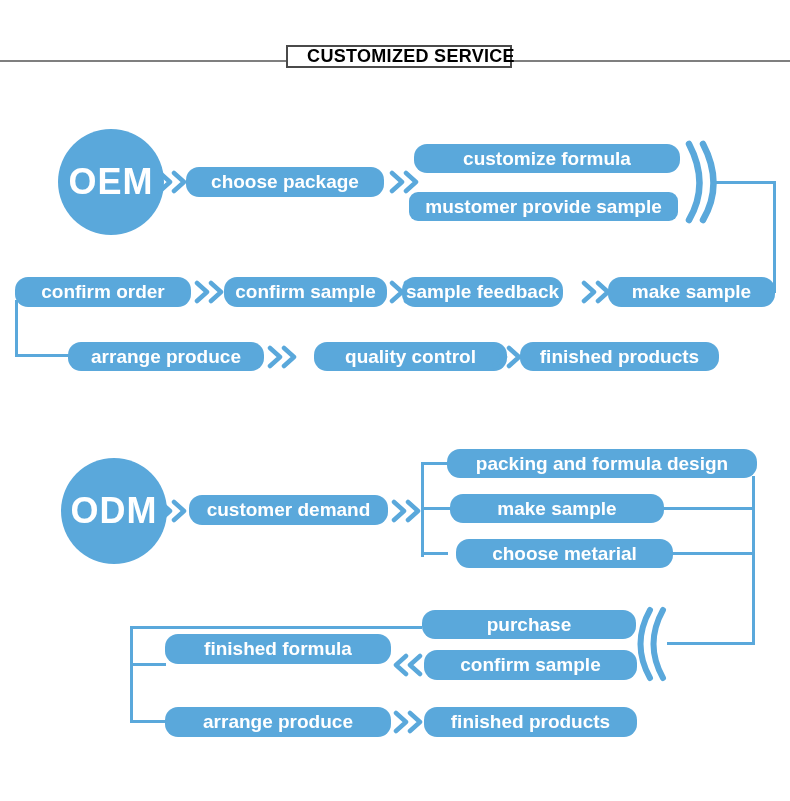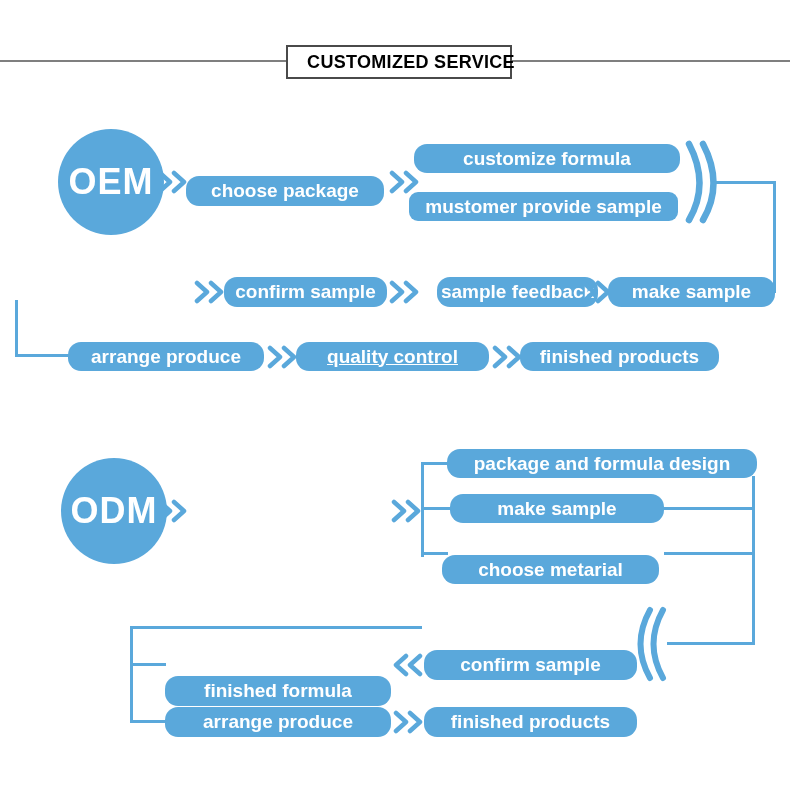--- a/index.html
+++ b/index.html
@@ -9,21 +9,21 @@
     --title-text:#000000;
     --title-rule:#7f7f7f;
     --bg:#ffffff;
   }
   *{margin:0;padding:0;box-sizing:border-box;}
   body{background:#fff;font-family:"Liberation Sans",sans-serif;}
   .canvas{position:relative;width:790px;height:801px;background:var(--bg);overflow:hidden;}
 
   
   .title-rule{position:absolute;background:var(--title-rule);height:2px;}
-  .title-box{position:absolute;left:286px;top:45px;width:226px;height:34px;
+  .title-box{position:absolute;left:286px;top:45px;width:226px;height:23px;
     background:#fff;border:2px solid var(--title-border);z-index:2;
     display:flex;align-items:center;justify-content:center;
     font-size:18px;font-weight:bold;color:var(--title-text);letter-spacing:.3px;white-space:nowrap;padding-left:24px;}
 
   
   .circle{position:absolute;width:106px;height:106px;border-radius:50%;
     background:var(--accent);color:var(--text-on-accent);
     display:flex;align-items:center;justify-content:center;
     font-size:36px;font-weight:bold;letter-spacing:1px;}
 
@@ -49,118 +49,121 @@
   <div class="title-box">CUSTOMIZED SERVICE</div>
 
   <div class="circle" style="left:58px;top:129px;">OEM</div>
 
   <div class="chev" style="left:157px;top:170px;">
     <svg width="30" height="24" viewBox="0 0 30 24">
         <path d="M3,3 L13,12 L3,21 M17,3 L27,12 L17,21" fill="none" stroke="currentColor" stroke-width="4.5" stroke-linecap="round" stroke-linejoin="round"></path>
       </svg>
   </div>
 
-  <div class="pill" style="left:186px;top:176px;width:198px;">choose package</div>
+  <div class="pill" style="left:186px;top:167px;width:198px;">choose package</div>
 
   <div class="chev" style="left:389px;top:170px;">
     <svg width="30" height="24" viewBox="0 0 30 24">
         <path d="M3,3 L13,12 L3,21 M17,3 L27,12 L17,21" fill="none" stroke="currentColor" stroke-width="4.5" stroke-linecap="round" stroke-linejoin="round"></path>
       </svg>
   </div>
 
   <div class="pill h29" style="left:414px;top:144px;width:266px;">customize formula</div>
   <div class="pill h29" style="left:409px;top:192px;width:269px;border-radius:9px;">mustomer provide sample</div>
 
   <div class="chev" style="left:684px;top:140px;">
     <svg width="36" height="84" viewBox="0 0 36 84">
         <path d="M5,4 Q26,44 5,80 M19,4 Q40,44 19,80" fill="none" stroke="currentColor" stroke-width="6.5" stroke-linecap="round"></path>
       </svg>
   </div>
 
   <div class="line" style="left:714px;top:181px;width:62px;height:3px;"></div>
   <div class="line" style="left:773px;top:181px;width:3px;height:112px;"></div>
 
+  <div class="pill" style="left:15px;top:277px;width:176px;">confirm order</div>
   <div class="chev" style="left:194px;top:280px;">
     <svg width="30" height="24" viewBox="0 0 30 24">
         <path d="M3,3 L13,12 L3,21 M17,3 L27,12 L17,21" fill="none" stroke="currentColor" stroke-width="4.5" stroke-linecap="round" stroke-linejoin="round"></path>
       </svg>
   </div>
   <div class="pill" style="left:224px;top:277px;width:163px;">confirm sample</div>
   <div class="chev" style="left:389px;top:280px;">
     <svg width="30" height="24" viewBox="0 0 30 24">
         <path d="M3,3 L13,12 L3,21 M17,3 L27,12 L17,21" fill="none" stroke="currentColor" stroke-width="4.5" stroke-linecap="round" stroke-linejoin="round"></path>
       </svg>
   </div>
-  <div class="pill" style="left:437px;top:277px;width:161px;">sample feedback</div>
+  <div class="pill" style="left:402px;top:277px;width:161px;">sample feedback</div>
   <div class="chev" style="left:581px;top:280px;">
     <svg width="30" height="24" viewBox="0 0 30 24">
         <path d="M3,3 L13,12 L3,21 M17,3 L27,12 L17,21" fill="none" stroke="currentColor" stroke-width="4.5" stroke-linecap="round" stroke-linejoin="round"></path>
       </svg>
   </div>
   <div class="pill" style="left:608px;top:277px;width:167px;">make sample</div>
 
   <div class="line" style="left:15px;top:300px;width:3px;height:57px;"></div>
   <div class="line" style="left:15px;top:354px;width:55px;height:3px;"></div>
 
   <div class="pill h29" style="left:68px;top:342px;width:196px;">arrange produce</div>
   <div class="chev" style="left:267px;top:345px;">
     <svg width="30" height="24" viewBox="0 0 30 24">
         <path d="M3,3 L13,12 L3,21 M17,3 L27,12 L17,21" fill="none" stroke="currentColor" stroke-width="4.5" stroke-linecap="round" stroke-linejoin="round"></path>
       </svg>
   </div>
-  <div class="pill h29" style="left:296px;top:342px;width:193px;text-decoration:underline;">quality control</div>
+  <div class="pill h29" style="left:314px;top:342px;width:193px;">quality control</div>
   <div class="chev" style="left:492px;top:345px;">
     <svg width="30" height="24" viewBox="0 0 30 24">
         <path d="M3,3 L13,12 L3,21 M17,3 L27,12 L17,21" fill="none" stroke="currentColor" stroke-width="4.5" stroke-linecap="round" stroke-linejoin="round"></path>
       </svg>
   </div>
   <div class="pill h29" style="left:520px;top:342px;width:199px;">finished products</div>
 
   <div class="circle" style="left:61px;top:458px;">ODM</div>
 
   <div class="chev" style="left:157px;top:499px;">
     <svg width="30" height="24" viewBox="0 0 30 24">
         <path d="M3,3 L13,12 L3,21 M17,3 L27,12 L17,21" fill="none" stroke="currentColor" stroke-width="4.5" stroke-linecap="round" stroke-linejoin="round"></path>
       </svg>
   </div>
 
+  <div class="pill" style="left:189px;top:495px;width:199px;">customer demand</div>
 
   <div class="chev" style="left:391px;top:499px;">
     <svg width="30" height="24" viewBox="0 0 30 24">
         <path d="M3,3 L13,12 L3,21 M17,3 L27,12 L17,21" fill="none" stroke="currentColor" stroke-width="4.5" stroke-linecap="round" stroke-linejoin="round"></path>
       </svg>
   </div>
 
   <div class="line" style="left:421px;top:462px;width:3px;height:95px;"></div>
   <div class="line" style="left:421px;top:462px;width:27px;height:3px;"></div>
   <div class="line" style="left:421px;top:507px;width:30px;height:3px;"></div>
   <div class="line" style="left:421px;top:552px;width:27px;height:3px;"></div>
 
-  <div class="pill h29" style="left:447px;top:449px;width:310px;">package and formula design</div>
+  <div class="pill h29" style="left:447px;top:449px;width:310px;">packing and formula design</div>
   <div class="pill h29" style="left:450px;top:494px;width:214px;">make sample</div>
-  <div class="pill h29" style="left:442px;top:539px;width:217px;margin-top:16px;">choose metarial</div>
+  <div class="pill h29" style="left:456px;top:539px;width:217px;">choose metarial</div>
 
   <div class="line" style="left:752px;top:476px;width:3px;height:169px;"></div>
   <div class="line" style="left:664px;top:507px;width:90px;height:3px;"></div>
   <div class="line" style="left:664px;top:552px;width:90px;height:3px;"></div>
   <div class="line" style="left:667px;top:642px;width:88px;height:3px;"></div>
 
   <div class="chev" style="left:634px;top:606px;">
     <svg width="34" height="76" viewBox="0 0 34 76">
         <path d="M29,4 Q10,38 29,72 M16,4 Q-3,38 16,72" fill="none" stroke="currentColor" stroke-width="6" stroke-linecap="round"></path>
       </svg>
   </div>
 
+  <div class="pill h29" style="left:422px;top:610px;width:214px;">purchase</div>
 
   <div class="line" style="left:130px;top:626px;width:292px;height:3px;"></div>
   <div class="line" style="left:130px;top:626px;width:3px;height:97px;"></div>
   <div class="line" style="left:130px;top:663px;width:36px;height:3px;"></div>
   <div class="line" style="left:130px;top:720px;width:36px;height:3px;"></div>
 
-  <div class="pill" style="left:165px;top:676px;width:226px;">finished formula</div>
+  <div class="pill" style="left:165px;top:634px;width:226px;">finished formula</div>
   <div class="chev" style="left:393px;top:653px;">
     <svg width="30" height="24" viewBox="0 0 30 24">
         <path d="M13,3 L3,12 L13,21 M27,3 L17,12 L27,21" fill="none" stroke="currentColor" stroke-width="4.5" stroke-linecap="round" stroke-linejoin="round"></path>
       </svg>
   </div>
   <div class="pill" style="left:424px;top:650px;width:213px;">confirm sample</div>
 
   <div class="pill" style="left:165px;top:707px;width:226px;">arrange produce</div>
   <div class="chev" style="left:393px;top:710px;">
     <svg width="30" height="24" viewBox="0 0 30 24">

